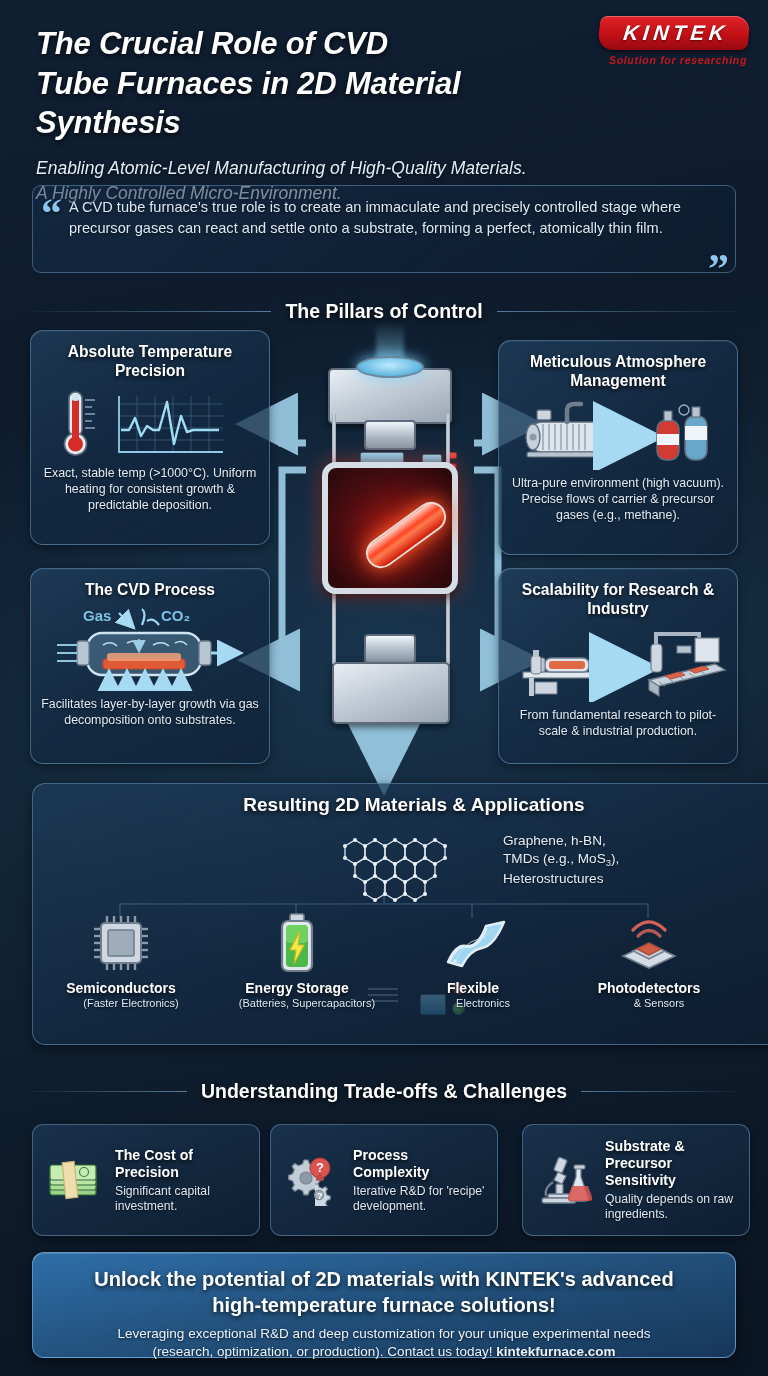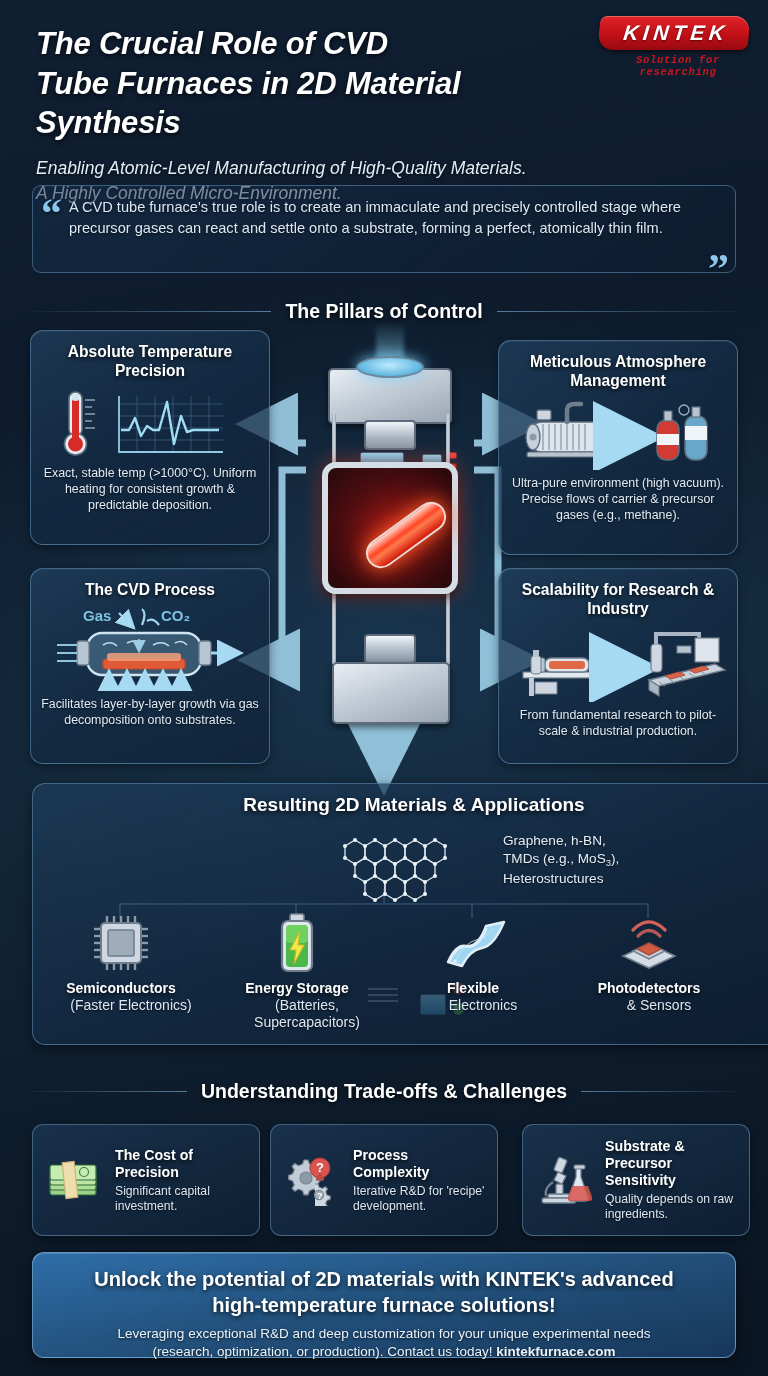--- a/index.html
+++ b/index.html
@@ -76,21 +76,20 @@
   .logo-tag {
     position: absolute;
     top: 38px; left: 6px;
     width: 146px;
     text-align: center;
     font-size: 10.5px;
     font-style: italic;
     letter-spacing: 0.7px;
     color: #c9161d;
     font-weight: bold;
-    font-family: Liberation Mono, monospace;
   }
 
   
   .quote-box {
     position: absolute;
     top: 185px; left: 32px;
     width: 704px; height: 88px;
     border: 1px solid rgba(125,180,225,0.42);
     border-radius: 9px;
     background: linear-gradient(140deg, rgba(22,47,76,0.55), rgba(14,32,52,0.35));
@@ -253,21 +252,21 @@
     position: absolute; left: 470px; top: 48px;
     font-size: 13.6px; line-height: 1.36; color: #e6eff8;
     text-shadow: 0 1px 2px rgba(0,0,0,0.7);
   }
   .sub { font-size: 9.5px; vertical-align: -3px; }
 
   .apps { position: absolute; left: 0; top: 128px; width: 704px; display: flex; }
   .app { flex: 1; text-align: center; }
   .app-icon { height: 62px; position: relative; margin-bottom: 6px; }
   .app-name { font-size: 14px; font-weight: bold; color: #fff; line-height: 1.2; text-shadow: 0 2px 4px rgba(0,0,0,0.8); }
-  .app-sub  { font-size: 14px; color: #dce8f4; line-height: 1.22; text-shadow: 0 1px 2px rgba(0,0,0,0.7); padding-left: 20px; }
+  .app-sub  { font-size: 11px; color: #dce8f4; line-height: 1.22; text-shadow: 0 1px 2px rgba(0,0,0,0.7); padding-left: 20px; }
 
   
   .ch-card {
     position: absolute;
     top: 1124px; width: 228px; height: 112px;
     border: 1px solid rgba(122,178,221,0.42);
     border-radius: 11px;
     background: linear-gradient(155deg, rgba(30,58,88,0.72), rgba(15,34,55,0.68));
     box-shadow: 0 3px 9px rgba(0,0,0,0.4);
     display: flex; align-items: center; gap: 9px;

